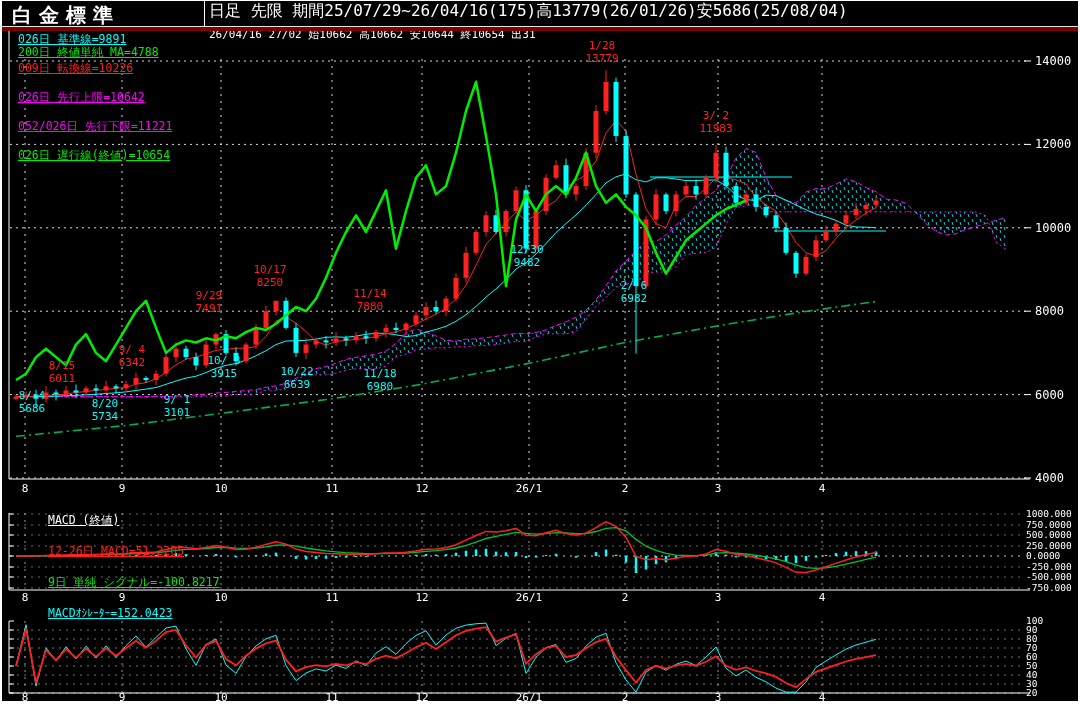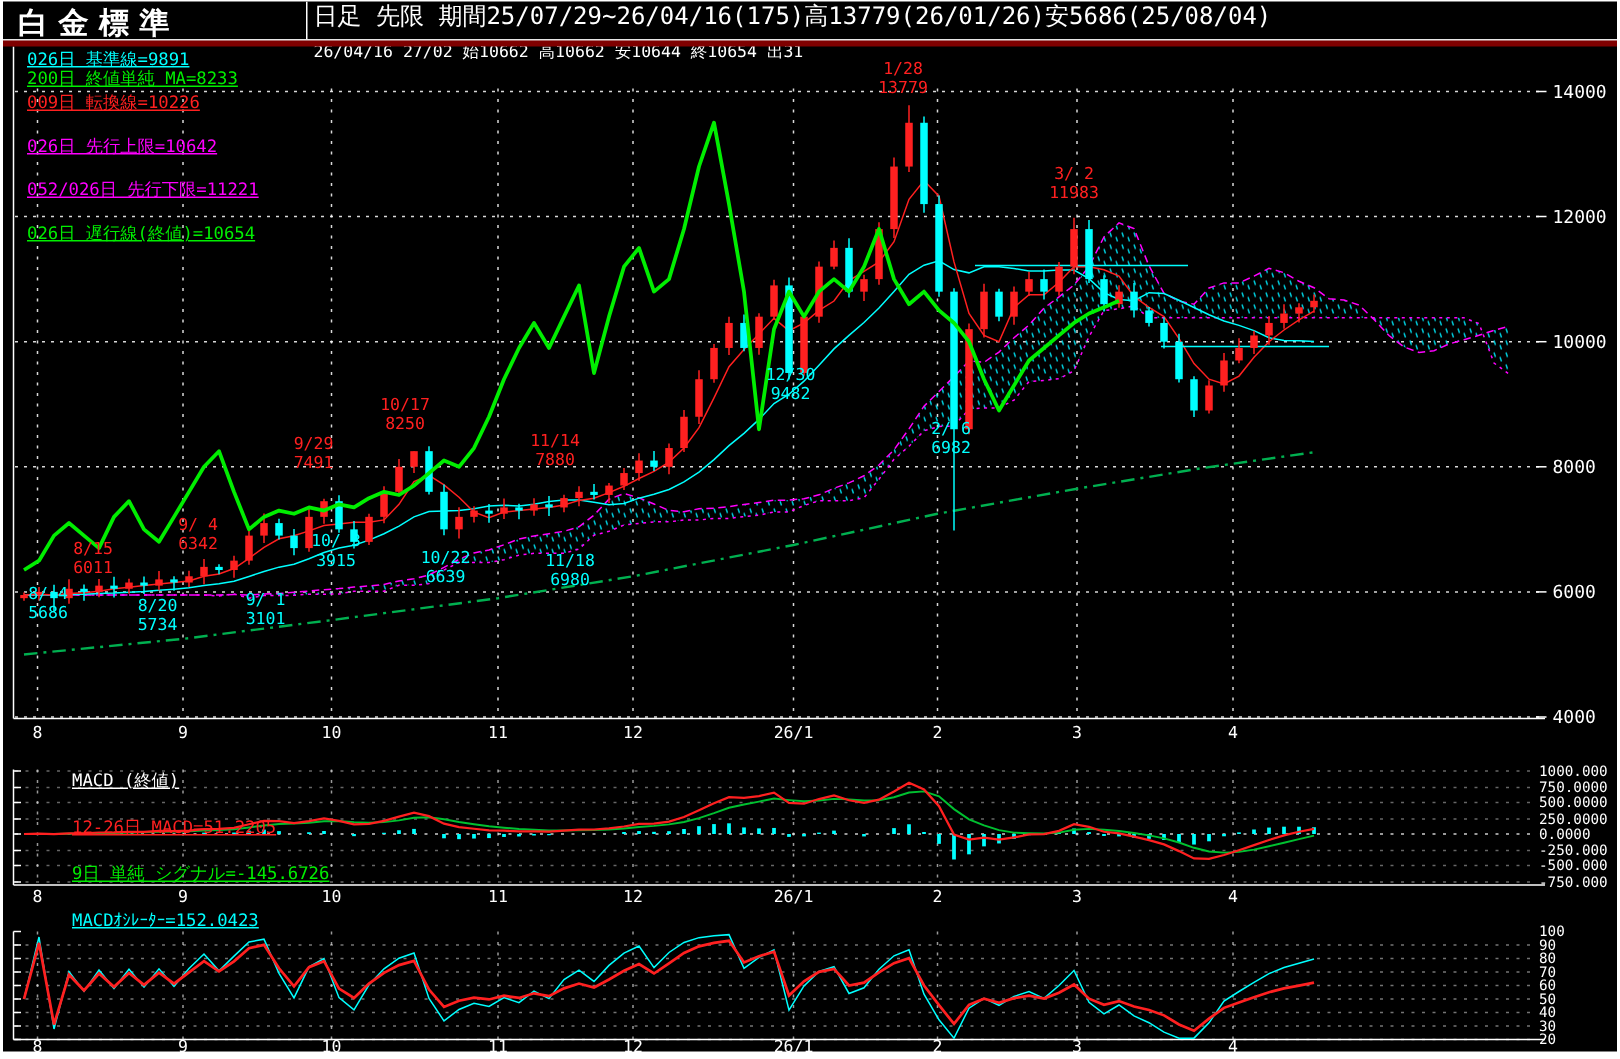--- a/index.html
+++ b/index.html
@@ -459,25 +459,25 @@
   <div class="maroon"></div>
 
   <div class="legendrow lr1">
     <span class="c-cyan">026日 基準線=9891</span>
     <span class="c-red">009日 転換線=10226</span>
     <span class="c-magenta">026日 先行上限=10642</span>
     <span class="c-magenta">052/026日 先行下限=11221</span>
     <span class="c-green">026日 遅行線(終値)=10654</span>
   </div>
   <div class="legendrow lr2">
-    <span class="c-green">200日 終値単純 MA=8233</span>
+    <span class="c-green">200日 終値単純 MA=4788</span>
   </div>
 
   <div class="legendrow lrmacd">
     <span class="c-white">MACD (終値)</span>
     <span class="c-red">12-26日 MACD=51.2205</span>
-    <span class="c-green">9日 単純 シグナル=-145.6726</span>
+    <span class="c-green">9日 単純 シグナル=-100.8217</span>
     <span class="c-cyan">MACDｵｼﾚｰﾀｰ=152.0423</span>
   </div>
 
 
   <div class="botbar"></div>
 </div>
 
 </body></html>

